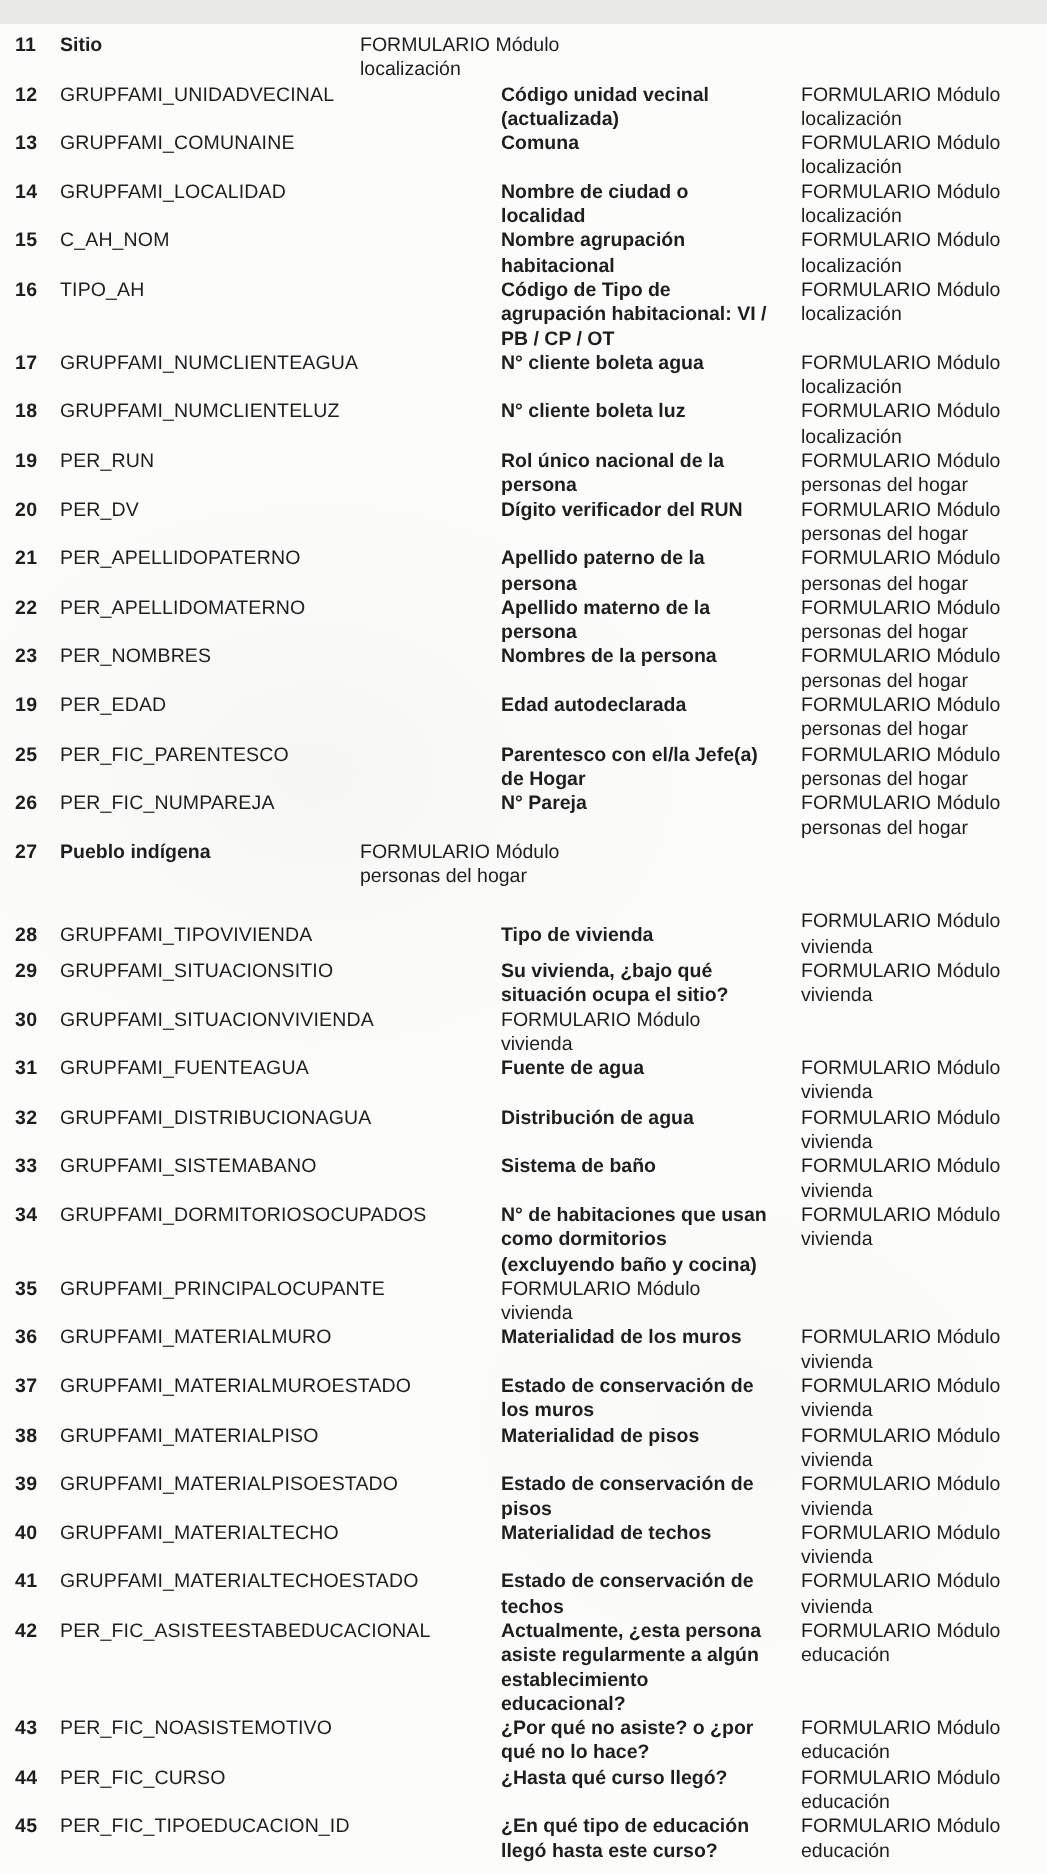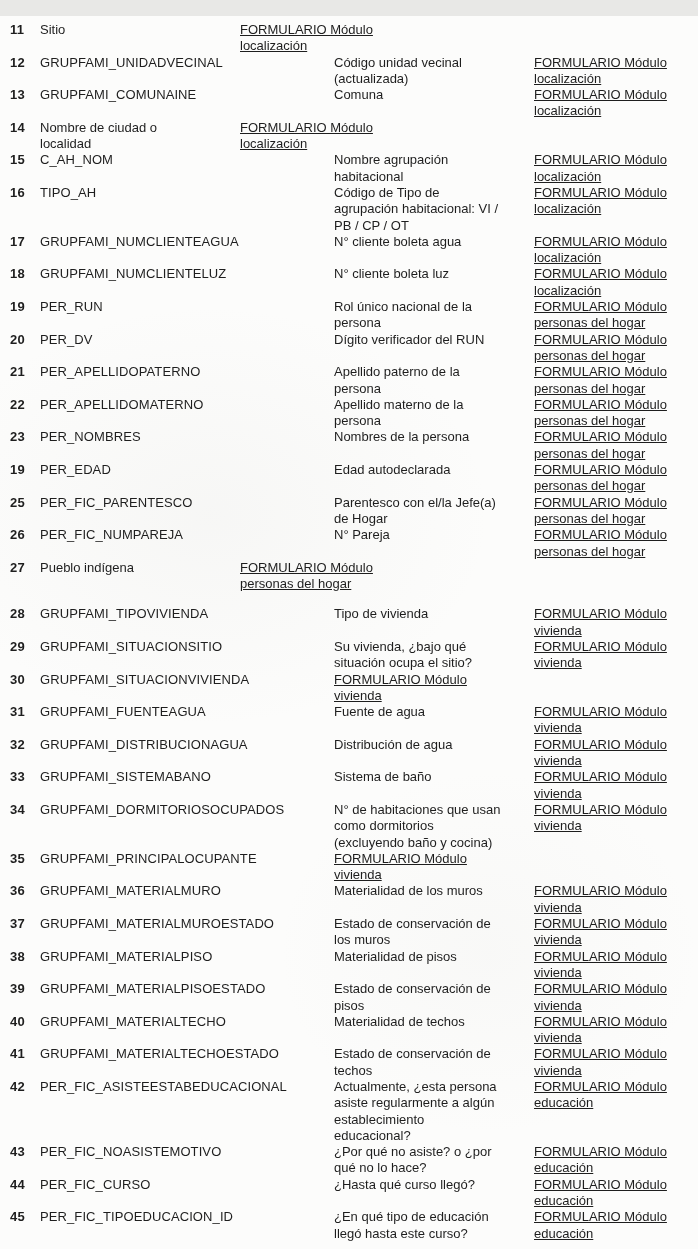--- a/index.html
+++ b/index.html
@@ -25,46 +25,47 @@
     width: 100%;
   }
   .row {
     display: flex;
     align-items: flex-start;
     font-size: 13px;
     line-height: 16.3px;
   }
   .row.gap-before {
     margin-top: 14px;
+    align-items: center;
   }
   .c-num {
     width: 30px;
     padding-left: 10px;
     flex: 0 0 auto;
     font-weight: 700;
     letter-spacing: 0.2px;
     box-sizing: content-box;
   }
   .c-var {
     width: 294px;
     flex: 0 0 auto;
     letter-spacing: 0.1px;
     white-space: nowrap;
     overflow: hidden;
   }
   .c-desc {
     width: 200px;
     flex: 0 0 auto;
     white-space: pre-line;
+    font-weight: bold;
   }
   .c-src {
     flex: 1 1 auto;
     white-space: pre-line;
     padding-right: 4px;
-    text-decoration: underline;
   }
 </style>
 </head>
 <body>
 
 <div class="page">
   <div class="dict-table">
   <div class="row">
     <div class="c-num">11</div>
     <div class="c-desc">Sitio</div>
@@ -84,20 +85,21 @@
   <div class="row">
     <div class="c-num">13</div>
     <div class="c-var">GRUPFAMI_COMUNAINE</div>
     <div class="c-desc">Comuna</div>
     <div class="c-src">FORMULARIO Módulo
 localización</div>
   </div>
 
   <div class="row">
     <div class="c-num">14</div>
+    <div class="c-var">GRUPFAMI_LOCALIDAD</div>
     <div class="c-desc">Nombre de ciudad o
 localidad</div>
     <div class="c-src">FORMULARIO Módulo
 localización</div>
   </div>
 
   <div class="row">
     <div class="c-num">15</div>
     <div class="c-var">C_AH_NOM</div>
     <div class="c-desc">Nombre agrupación

